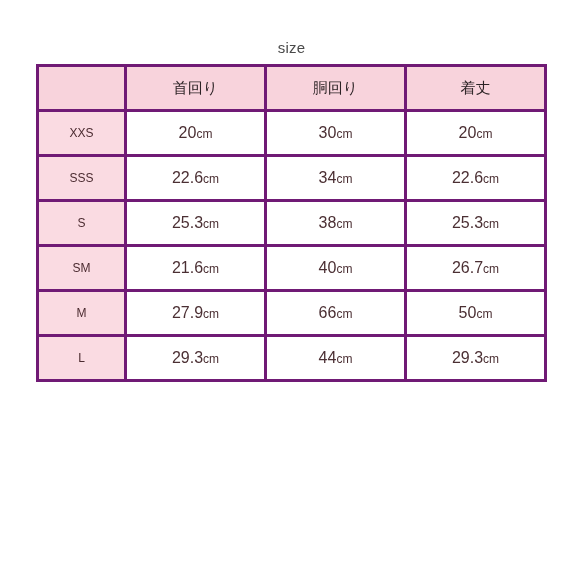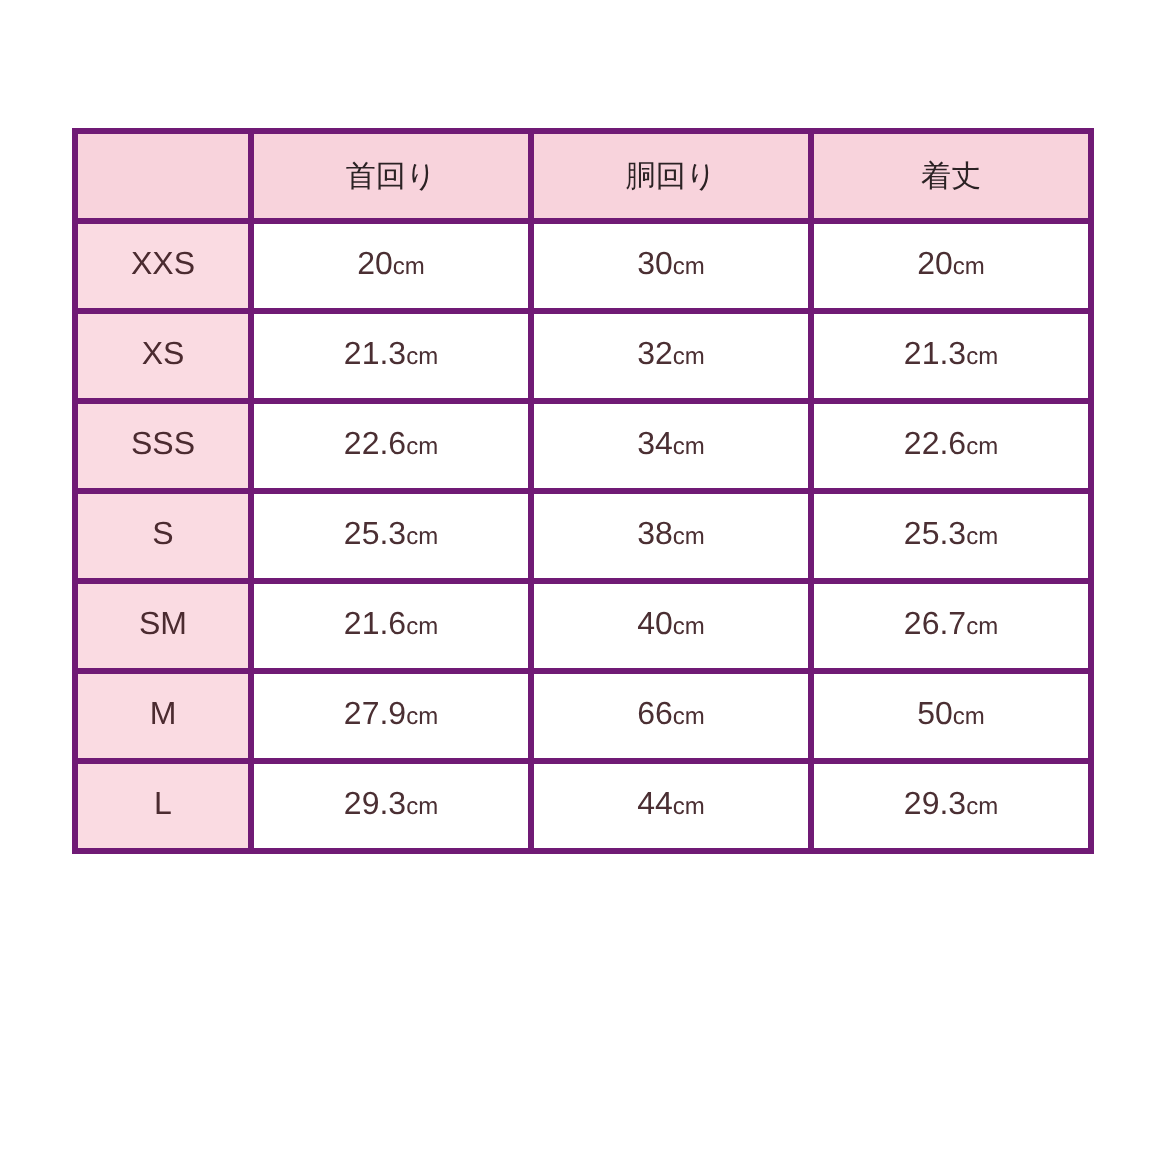--- a/index.html
+++ b/index.html
@@ -54,37 +54,38 @@
     height: 43px;
     font-size: 15px;
     color: #2b2224;
     font-family: "DejaVu Sans", sans-serif;
   }
   thead th.hdr-blank {
     background: #f8d3dc;
   }
   tbody td.size-cell {
     background: #fadbe2;
-    font-size: 16px;
+    font-size: 12px;
     color: #4b2b30;
   }
   tbody td.value-cell {
     background: #ffffff;
     font-size: 16px;
     color: #4b2f33;
   }
   .unit {
     font-size: 12px;
   }
 </style>
 </head>
 <body>
 
 <div class="page">
 
+  <div class="chart-title">size</div>
 
   <table class="size-table">
     <colgroup>
       <col class="col-size">
       <col class="col-metric">
       <col class="col-metric">
       <col class="col-metric">
     </colgroup>
     <thead>
       <tr>
@@ -96,26 +97,20 @@
     </thead>
     <tbody>
 
       <tr>
         <td class="size-cell">XXS</td>
         <td class="value-cell"><span>20</span><span class="unit">cm</span></td>
         <td class="value-cell"><span>30</span><span class="unit">cm</span></td>
         <td class="value-cell"><span>20</span><span class="unit">cm</span></td>
       </tr>
 
-      <tr>
-        <td class="size-cell">XS</td>
-        <td class="value-cell"><span>21.3</span><span class="unit">cm</span></td>
-        <td class="value-cell"><span>32</span><span class="unit">cm</span></td>
-        <td class="value-cell"><span>21.3</span><span class="unit">cm</span></td>
-      </tr>
 
       <tr>
         <td class="size-cell">SSS</td>
         <td class="value-cell"><span>22.6</span><span class="unit">cm</span></td>
         <td class="value-cell"><span>34</span><span class="unit">cm</span></td>
         <td class="value-cell"><span>22.6</span><span class="unit">cm</span></td>
       </tr>
 
 
       <tr>

